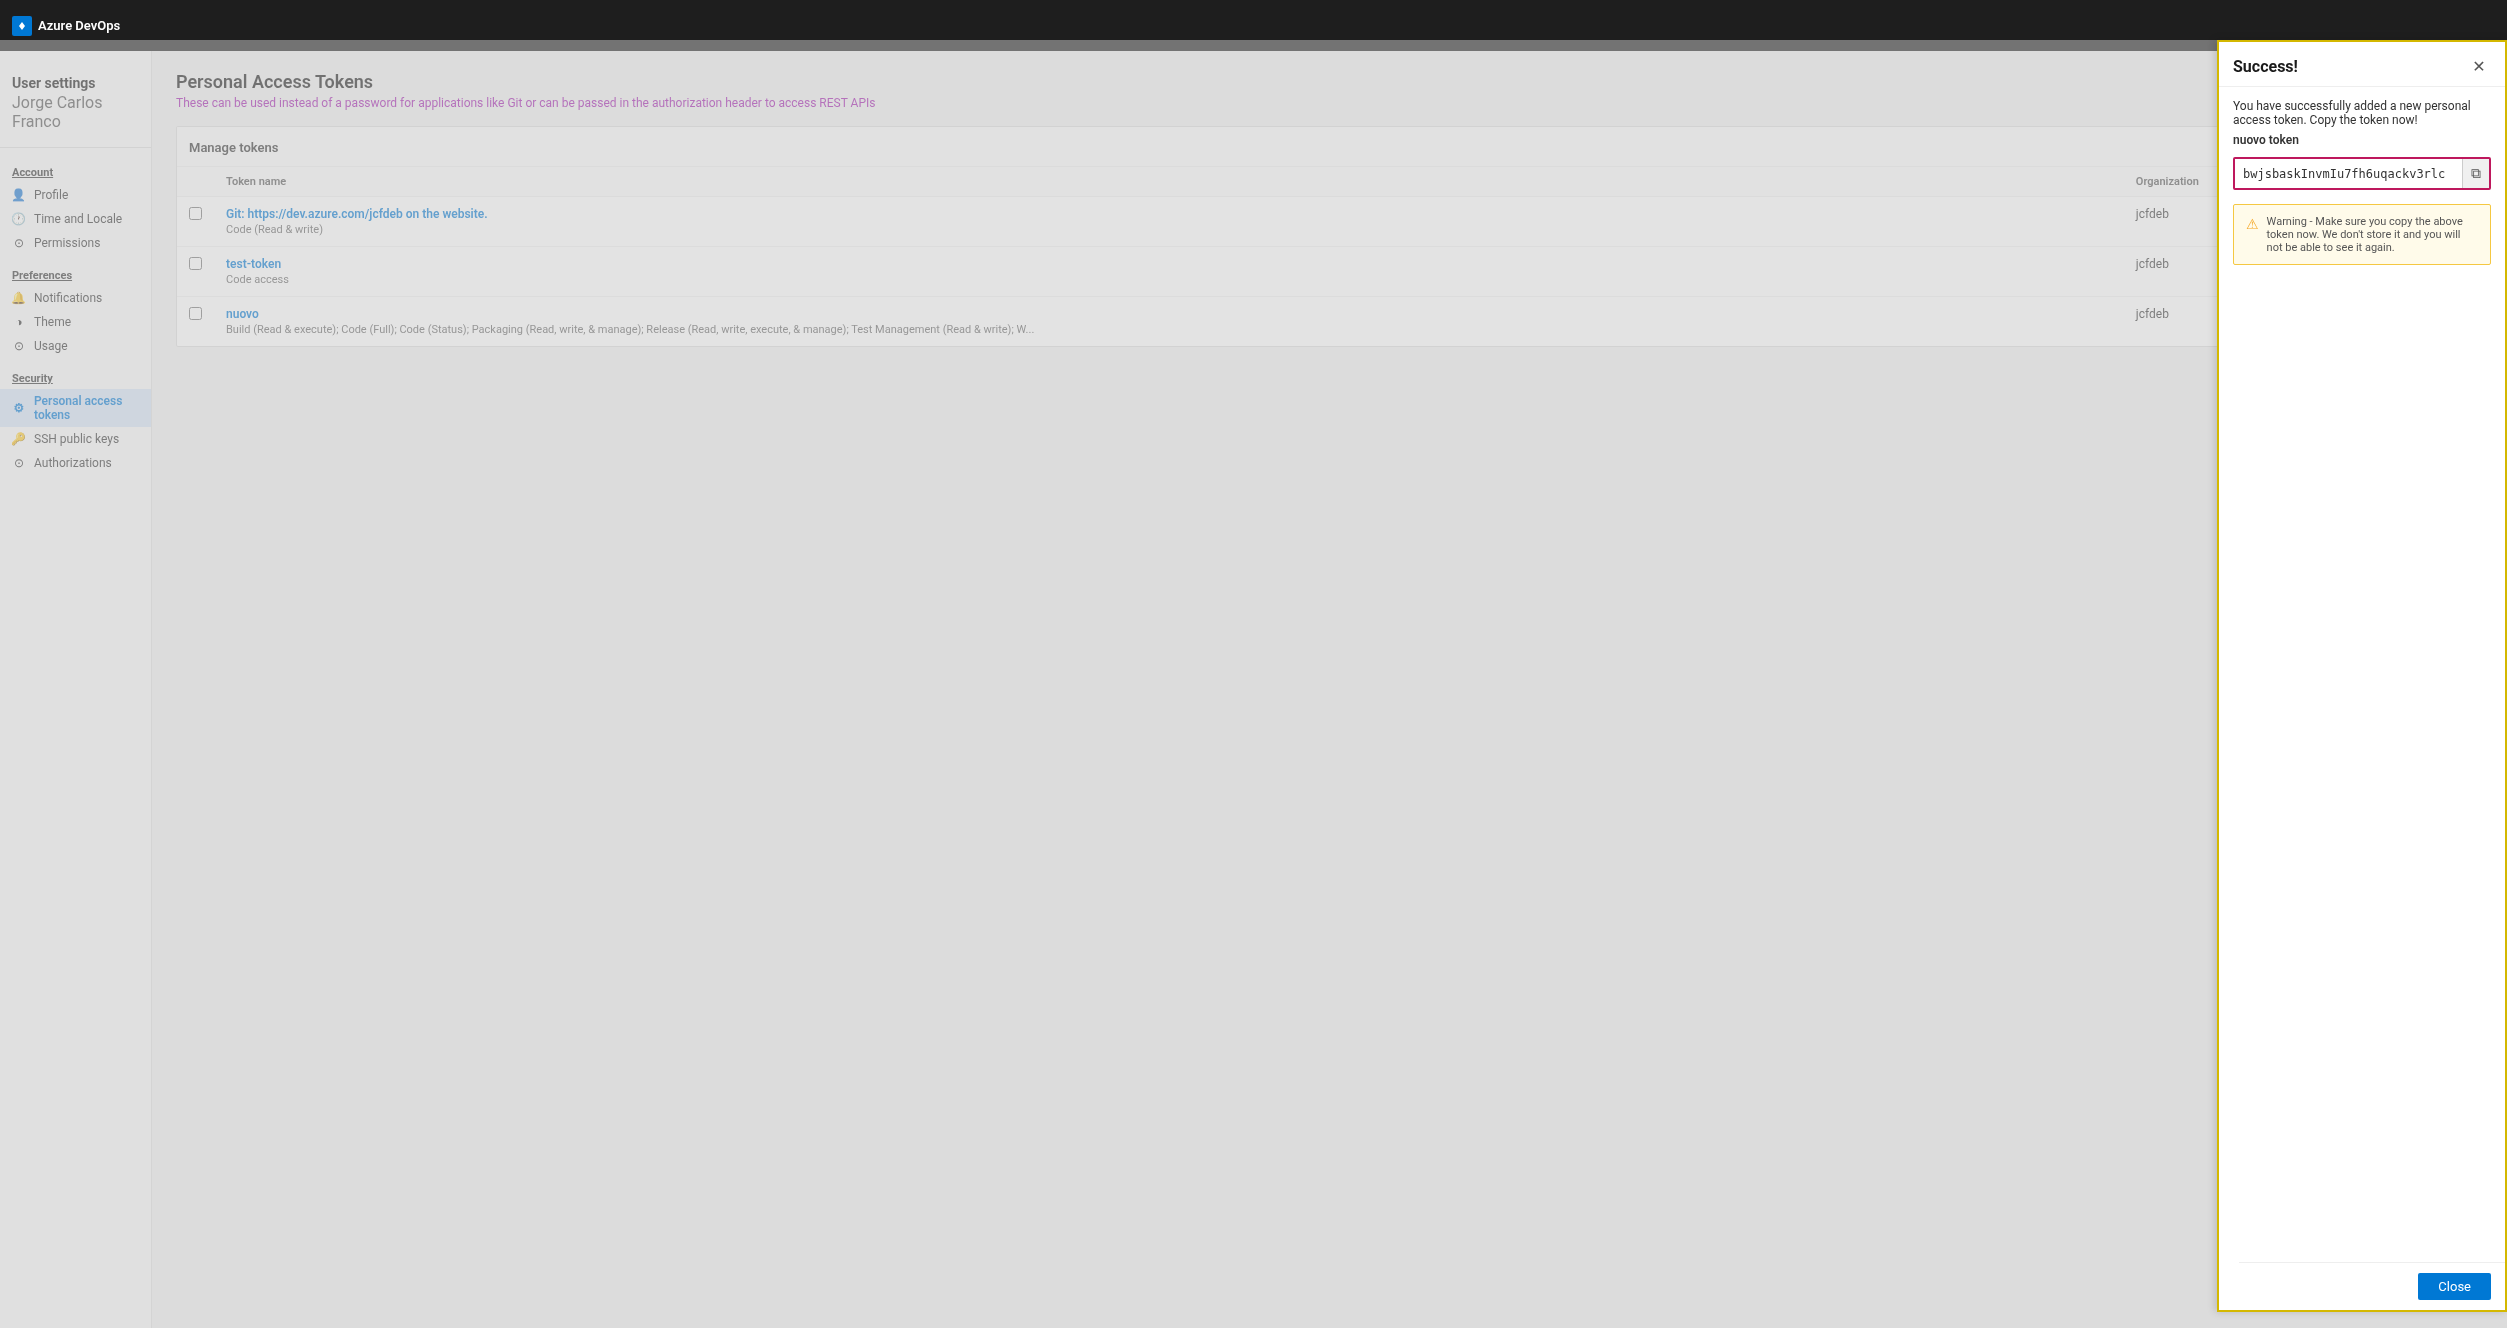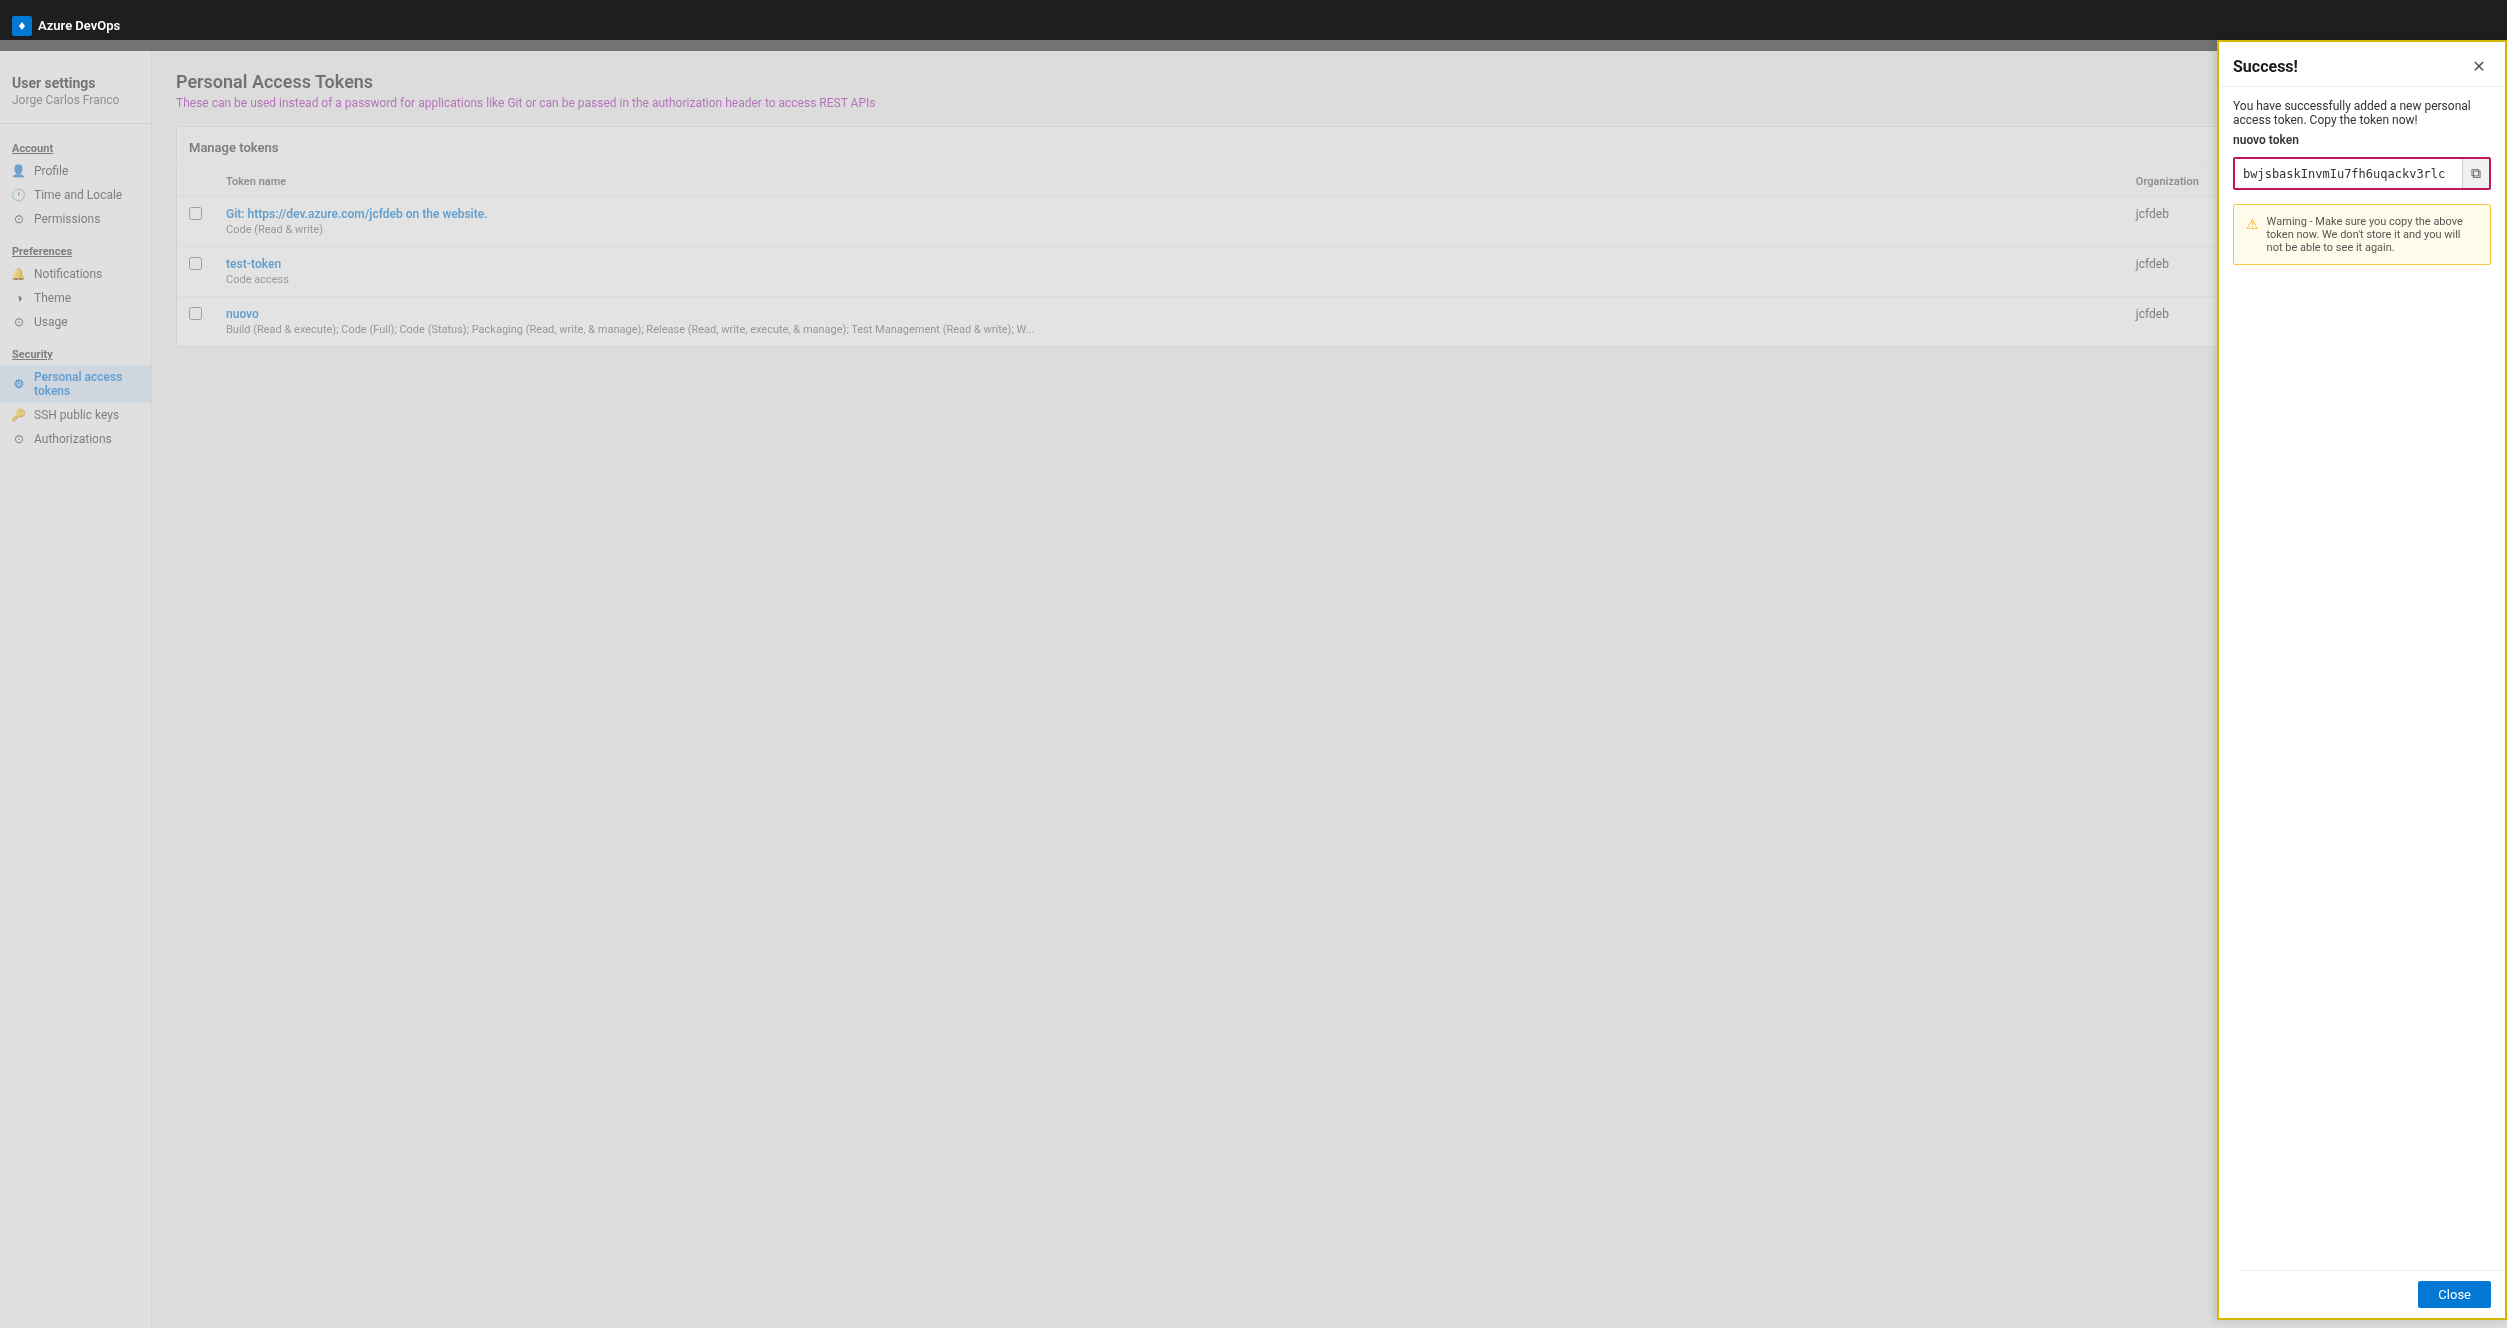--- a/index.html
+++ b/index.html
@@ -84,21 +84,21 @@
       font-size: 12px;
     }
     .user-settings-title {
       padding: 12px 12px 2px 12px;
       font-size: 14px;
       font-weight: 700;
       color: #1a1a1a;
     }
     .user-settings-sub {
       padding: 0 12px 12px 12px;
-      font-size: 12px;
+      font-size: 16px;
       color: #555;
     }
     .sidebar-divider {
       height: 1px;
       background: #ddd;
       margin: 4px 0;
     }
 
     
     .content {
@@ -203,21 +203,21 @@
       background: rgba(200,200,200,0.5);
       z-index: 10;
     }
 
     
     .success-panel {
       position: fixed;
       top: 40px;
       right: 0;
       width: 290px;
-      bottom: 8px;
+      bottom: 16px;
       background: #fff;
       border: 2px solid #d4b800;
       z-index: 20;
       display: flex;
       flex-direction: column;
       box-shadow: -2px 0 8px rgba(0,0,0,0.15);
     }
     .success-panel-header {
       display: flex;
       align-items: center;

